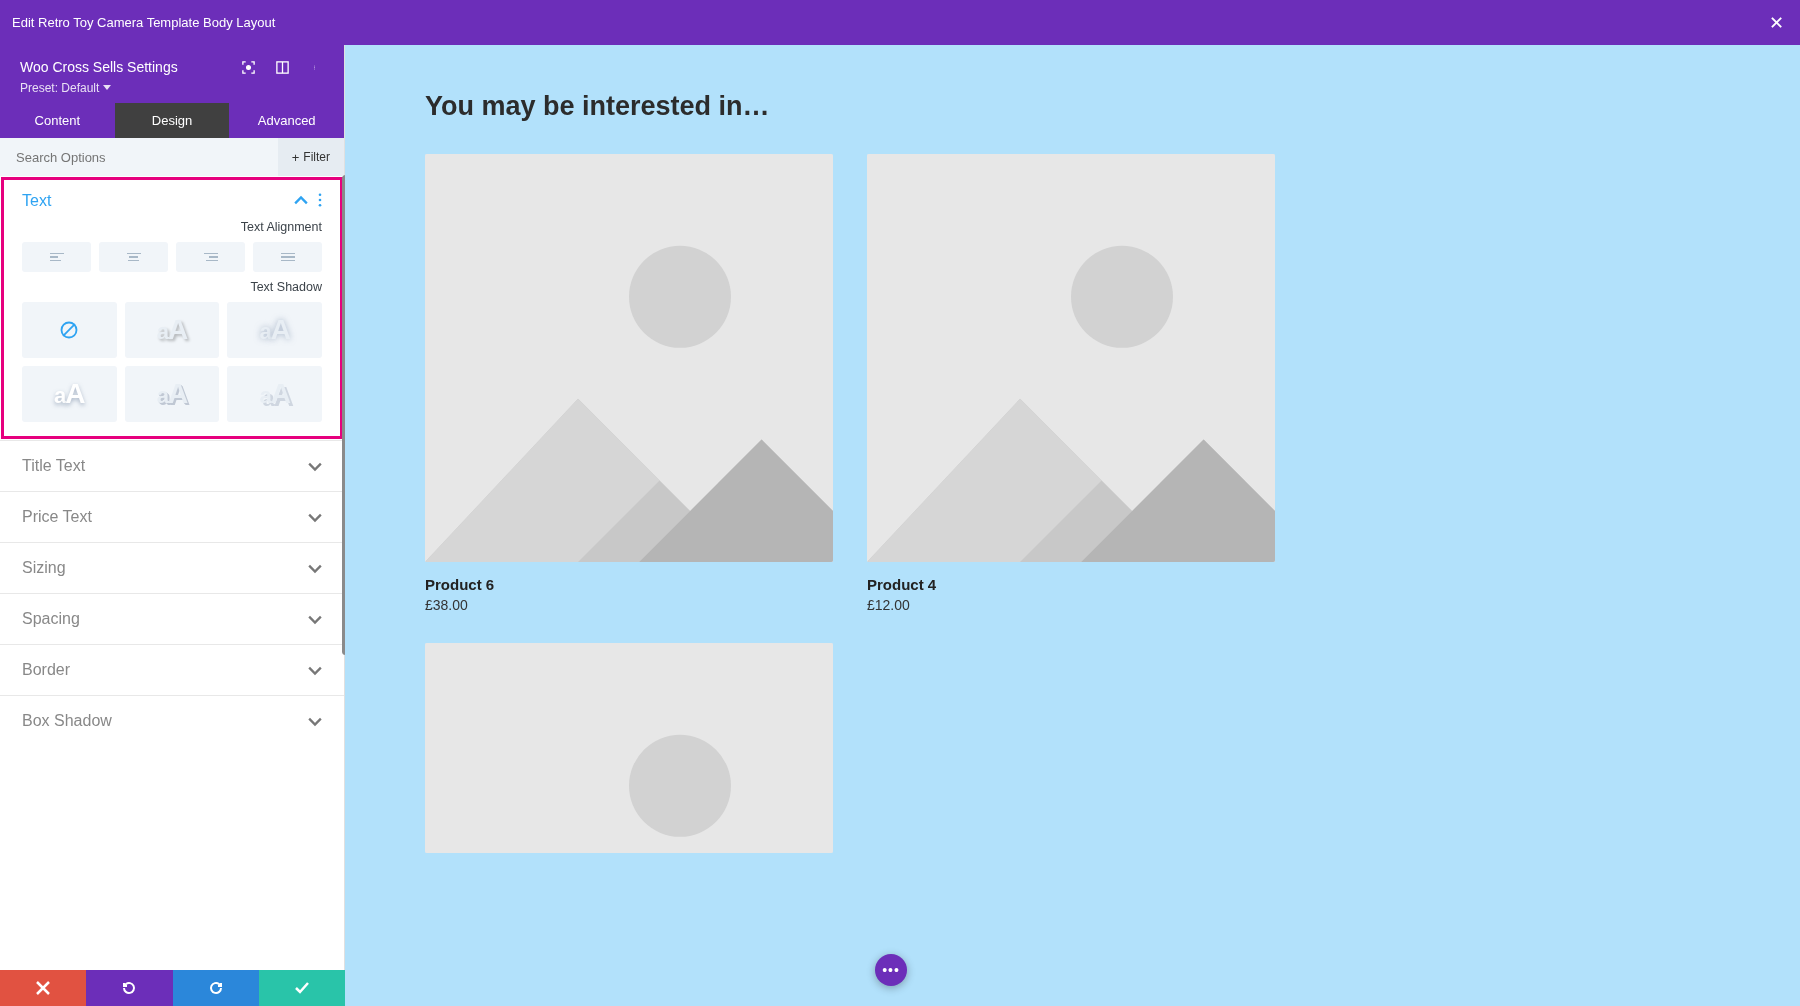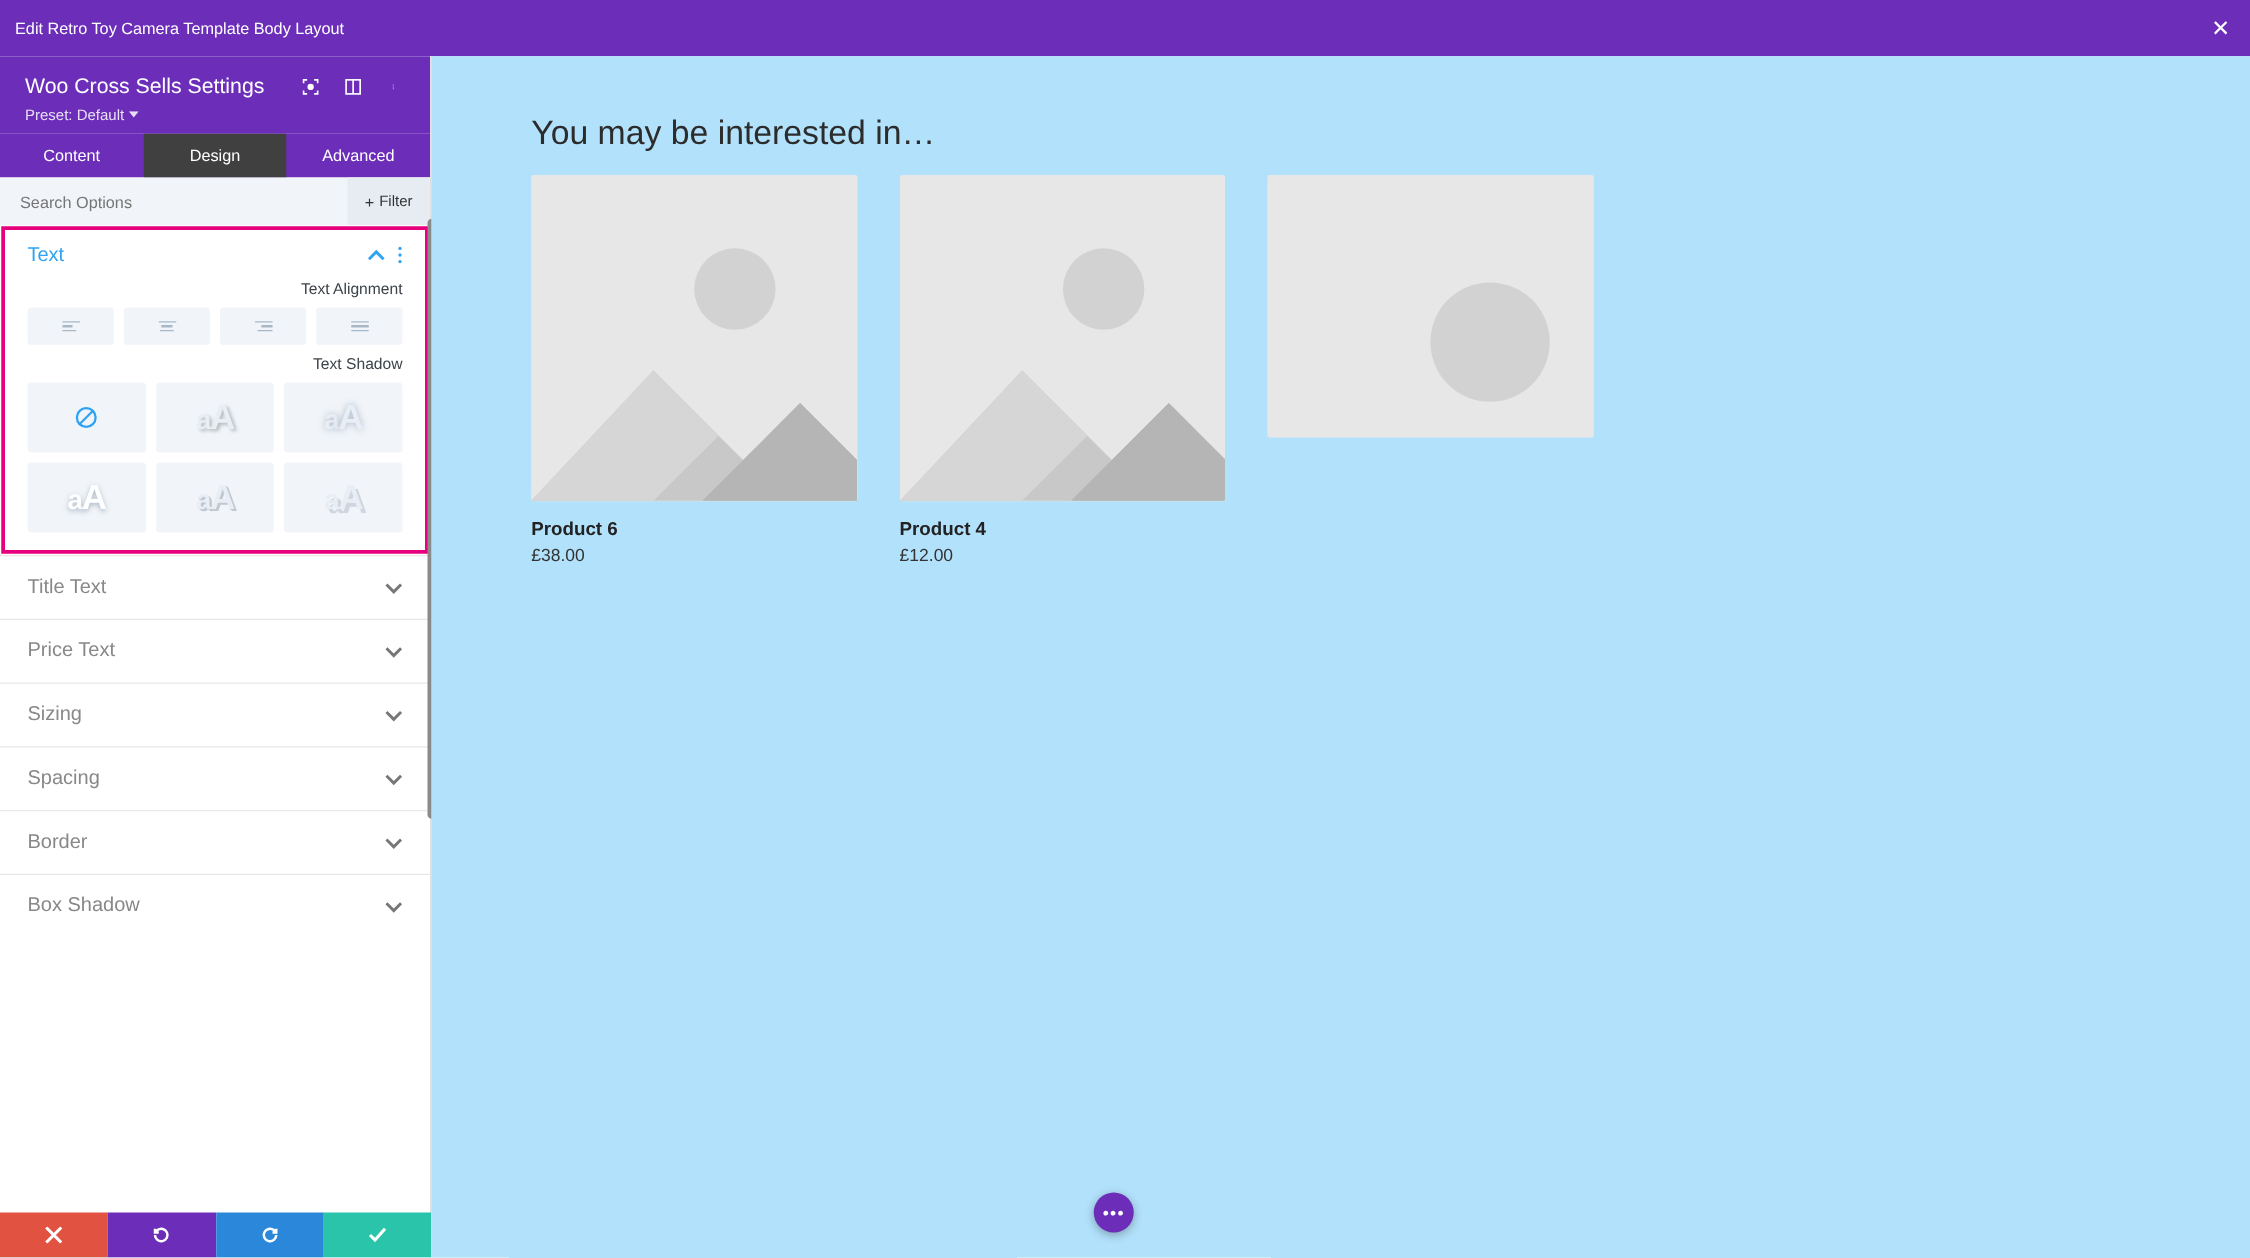--- a/index.html
+++ b/index.html
@@ -12,21 +12,21 @@
 .topbar .close { cursor: pointer; font-size: 18px; padding: 0 4px; }
 
 .main { flex: 1; display: flex; min-height: 0; }
 
 
 .sidebar { width: 345px; background: #fff; display: flex; flex-direction: column; border-right: 1px solid #e0e0e0; position: relative; }
 .sidebar-scrollthumb { position: absolute; right: -5px; top: 130px; width: 7px; height: 480px; background: #8a8a8a; border-radius: 4px; }
 
 .sb-header { background: #6c2eb9; color: #fff; padding: 14px 20px 8px; }
 .sb-header-row { display: flex; align-items: center; }
-.sb-header-title { font-size: 17px; font-weight: 500; flex: 1; }
+.sb-header-title { font-size: 14px; font-weight: 500; flex: 1; }
 .sb-header-icons { display: flex; gap: 18px; }
 .sb-header-icons .hicon { width: 16px; height: 16px; display: flex; align-items: center; justify-content: center; cursor: pointer; }
 .sb-preset { font-size: 12px; opacity: 0.85; margin-top: 6px; display: flex; align-items: center; gap: 4px; cursor: pointer; }
 
 .tabs { display: flex; background: #6c2eb9; }
 .tab { flex: 1; text-align: center; padding: 10px 0; font-size: 13px; color: #fff; cursor: pointer; }
 .tab.active { background: #404040; }
 
 .searchrow { display: flex; align-items: center; background: #f1f5f9; padding: 0; height: 38px; }
 .searchrow input { flex: 1; border: none; background: transparent; padding: 0 16px; font-size: 13px; color: #555; outline: none; }
@@ -66,22 +66,22 @@
 .ts5 { text-shadow: 3px 3px 0 #cfd6e0; }
 
 
 .acc-row { display: flex; align-items: center; padding: 16px 22px; border-top: 1px solid #e8e8e8; cursor: pointer; }
 .acc-row .panel-title { font-size: 16px; }
 .acc-row .carrow { color: #888; }
 
 
 .preview { flex: 1; background: #b2e1fb; overflow: auto; position: relative; }
 .preview-inner { padding: 46px 80px; }
-.p-heading { font-size: 27px; color: #2c2c2c; font-weight: 400; margin-bottom: 18px; }
-.prod-grid { display: grid; grid-template-columns: 1fr 1fr 1fr; gap: 30px 34px; max-width: 850px; }
+.p-heading { font-size: 27px; color: #2c2c2c; font-weight: 700; margin-bottom: 32px; }
+.prod-grid { display: grid; grid-template-columns: 1fr 1fr; gap: 30px 34px; max-width: 850px; }
 .prod-card { }
 .prod-img { width: 100%; aspect-ratio: 1/1; background: #e7e7e7; border-radius: 2px; position: relative; overflow: hidden; }
 .prod-name { font-size: 15px; font-weight: 700; margin-top: 14px; color: #222; }
 .prod-price { font-size: 14px; color: #333; margin-top: 4px; }
 
 .fab { position: absolute; left: 530px; bottom: 20px; width: 32px; height: 32px; border-radius: 50%; background: #6c2eb9; box-shadow: 0 2px 8px rgba(0,0,0,0.3); display: flex; align-items: center; justify-content: center; color: #fff; font-size: 14px; cursor: pointer; letter-spacing: 1px;}
 
 
 .actionbar { position: absolute; left: 0; bottom: 0; width: 345px; height: 36px; display: flex; }
 .ab { flex: 1; border: none; color: #fff; cursor: pointer; display: flex; align-items: center; justify-content: center; font-size: 15px; }

